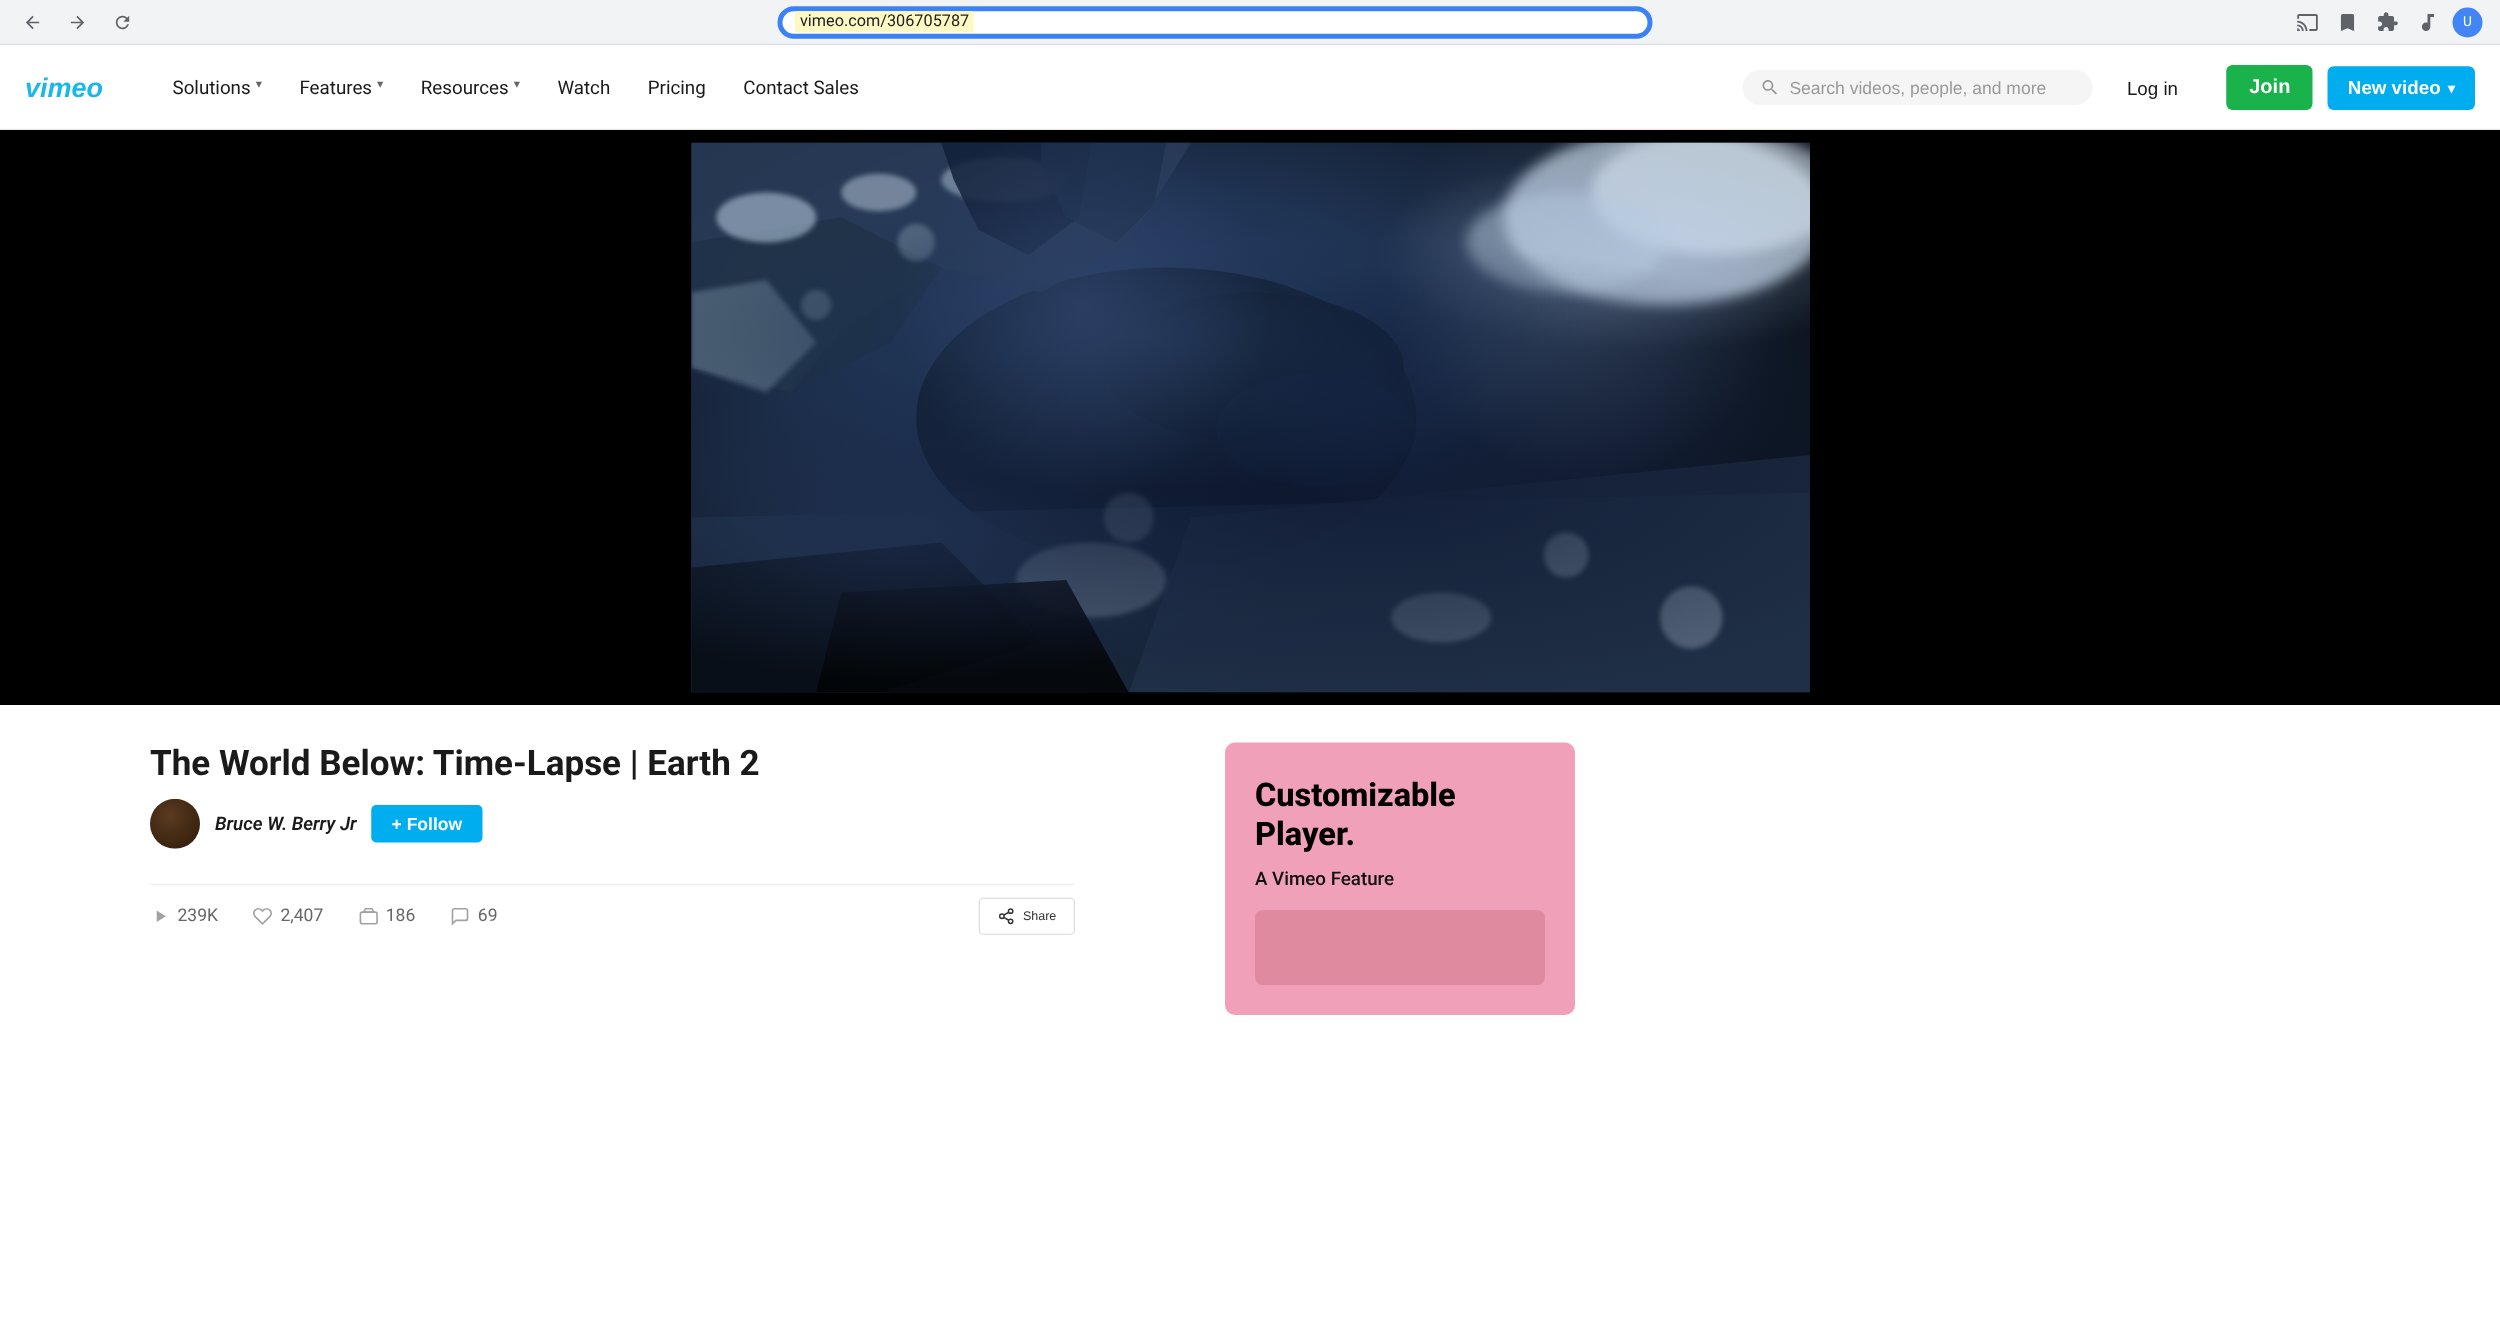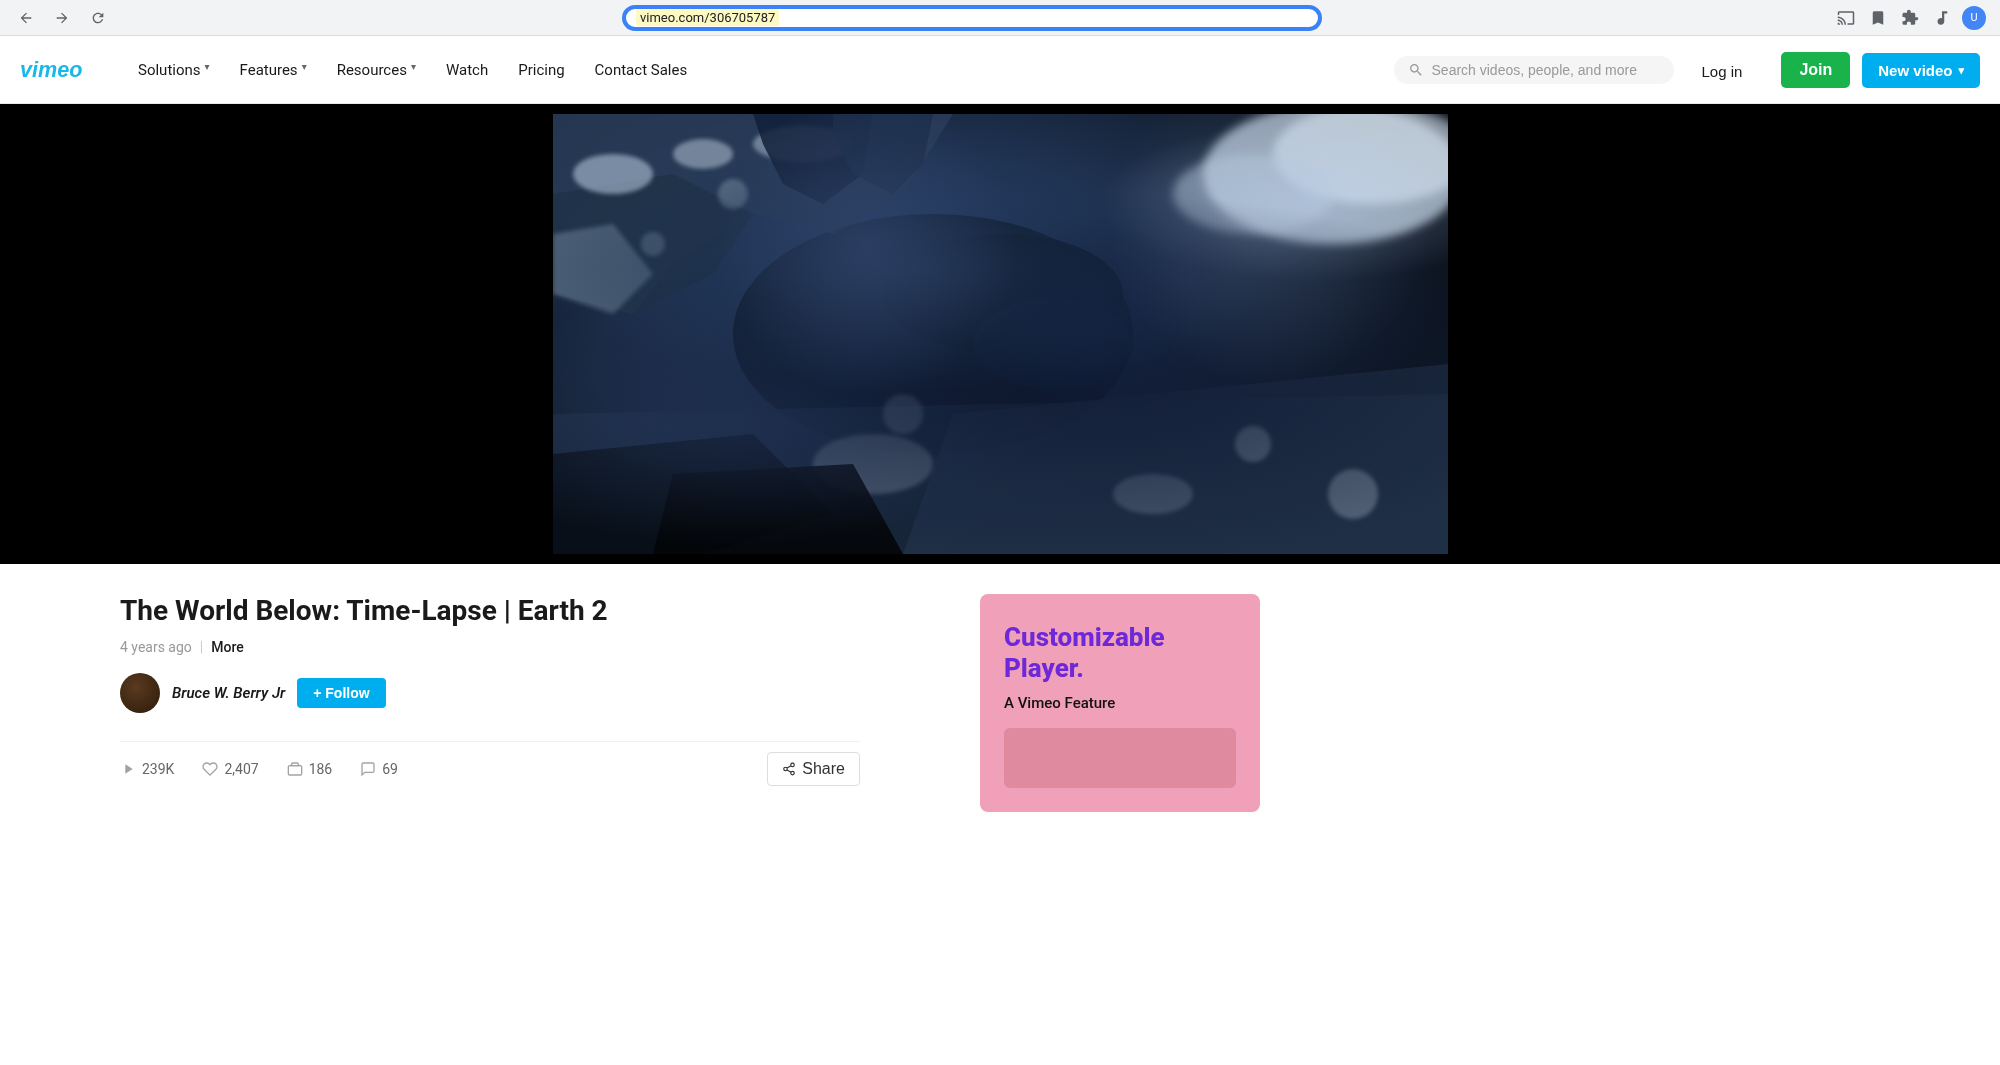--- a/index.html
+++ b/index.html
@@ -268,42 +268,42 @@
       color: #666;
     }
     .stat-icon { width: 16px; height: 16px; opacity: 0.6; }
     .share-btn {
       margin-left: auto;
       display: flex; align-items: center; gap: 6px;
       background: #fff;
       border: 1px solid #ddd;
       border-radius: 4px;
       padding: 7px 14px;
-      font-size: 16px;
+      font-size: 10px;
       color: #333;
       cursor: pointer;
       font-weight: 500;
     }
 
     
     .sidebar-ad {
       width: 280px;
       flex-shrink: 0;
       margin-right: 120px;
     }
     .ad-card {
       background: #f0a0b8;
       border-radius: 8px;
       padding: 28px 24px 24px;
       min-height: 200px;
     }
     .ad-title {
       font-size: 26px;
       font-weight: 800;
-      color: #6d28d9;
+      color: #000000;
       line-height: 1.2;
       margin-bottom: 10px;
     }
     .ad-subtitle {
       font-size: 15px;
       font-weight: 500;
       color: #111;
     }
     .ad-card-bottom {
       margin-top: 16px;
@@ -474,25 +474,20 @@
       </svg>
     </div>
   </div>
 </div>
 
 <div class="info-section">
   <div class="main-content">
 
     <h1 class="video-title">The World Below: Time-Lapse | Earth 2</h1>
 
-    <div class="video-meta">
-      <span>4 years ago</span>
-      <span class="video-meta-divider">|</span>
-      <span class="video-meta-more">More</span>
-    </div>
 
     <div class="author-row">
       <div class="author-avatar">
         <div class="author-avatar-inner"></div>
       </div>
       <span class="author-name">Bruce W. Berry Jr</span>
       <button class="follow-btn">+ Follow</button>
     </div>
 
     <div class="stats-row">

